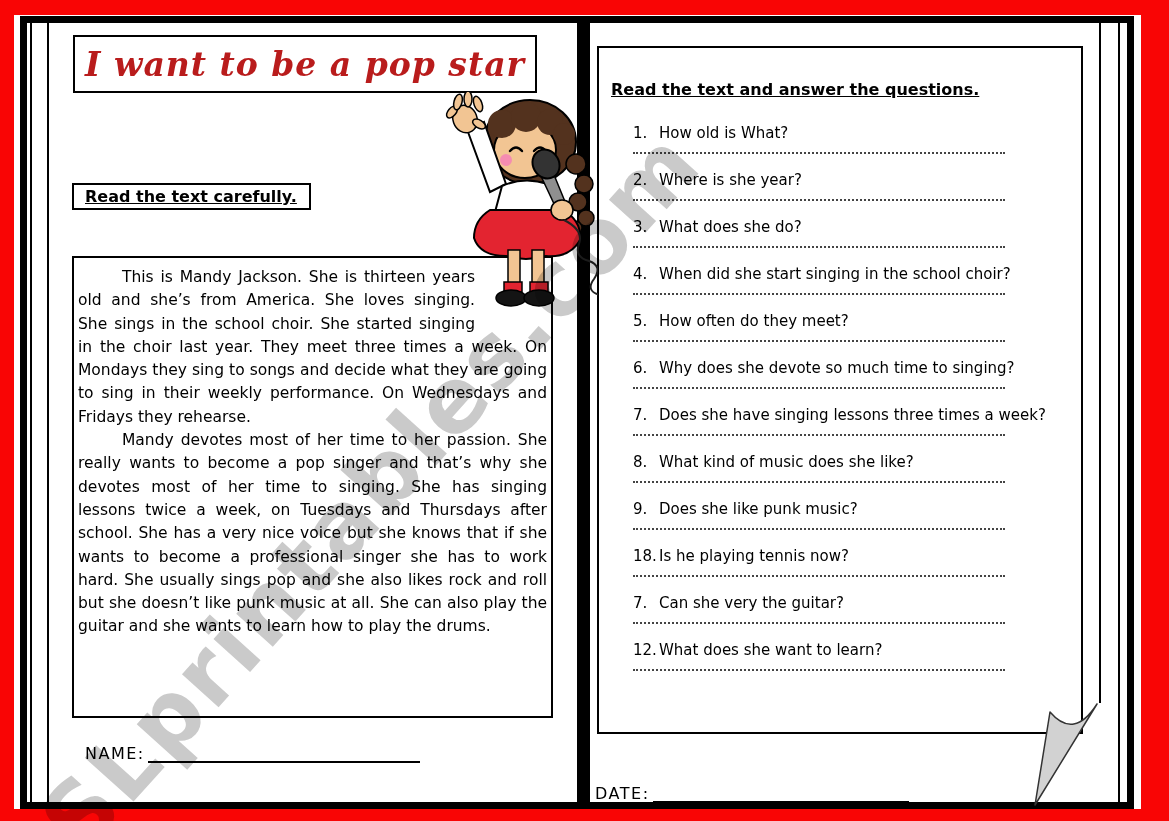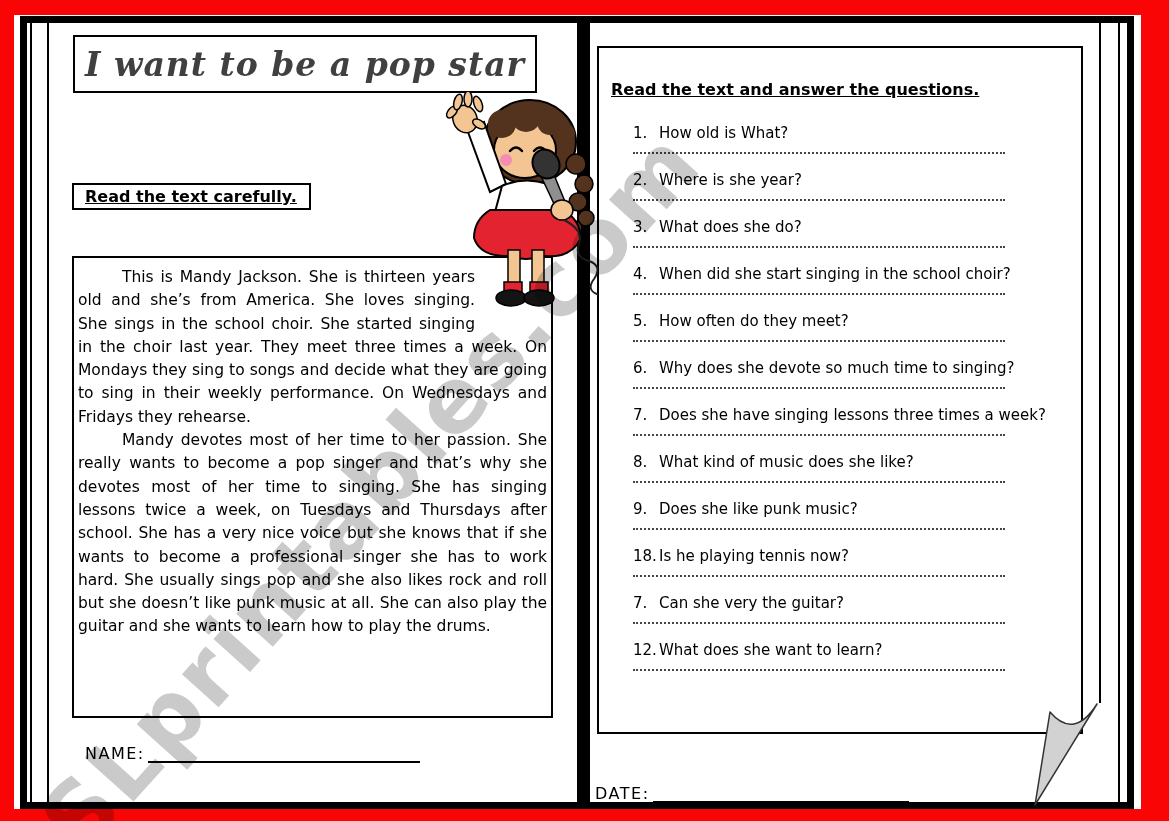--- a/index.html
+++ b/index.html
@@ -20,21 +20,21 @@
   .stack-line{position:absolute;width:2px;background:#000;z-index:3;}
   .sl1{left:30px;top:23px;height:779px;}
   .sl2{left:47px;top:23px;height:779px;}
   .sl3{left:1099px;top:23px;height:680px;}
   .sl4{left:1118px;top:23px;height:779px;}
   
   .title-box{position:absolute;left:73px;top:35px;width:464px;height:58px;
              border:2px solid #000;box-sizing:border-box;z-index:4;
              display:flex;align-items:center;justify-content:center;background:#fff;}
   .title-text{font-family:"DejaVu Serif",serif;font-style:italic;font-weight:bold;
-              font-size:33px;color:#404040;letter-spacing:1px;white-space:nowrap;}
+              font-size:33px;color:#b91c1c;letter-spacing:1px;white-space:nowrap;}
   .read-box{position:absolute;left:72px;top:183px;width:239px;height:27px;
             border:2px solid #000;box-sizing:border-box;z-index:4;background:#fff;
             display:flex;align-items:center;padding-left:11px;}
   .bold-underline{font-weight:bold;text-decoration:underline;font-size:16px;}
   .text-box{position:absolute;left:72px;top:256px;width:481px;height:462px;
             border:2px solid #000;box-sizing:border-box;z-index:4;background:#fff;
             padding:8px 4px;font-size:15.5px;line-height:23.3px;text-align:justify;}
   .text-box p{margin:0;text-indent:44px;}
   .wrap-spacer{float:right;width:72px;height:52px;}
   .girl{position:absolute;left:438px;top:92px;width:160px;height:215px;z-index:6;}

